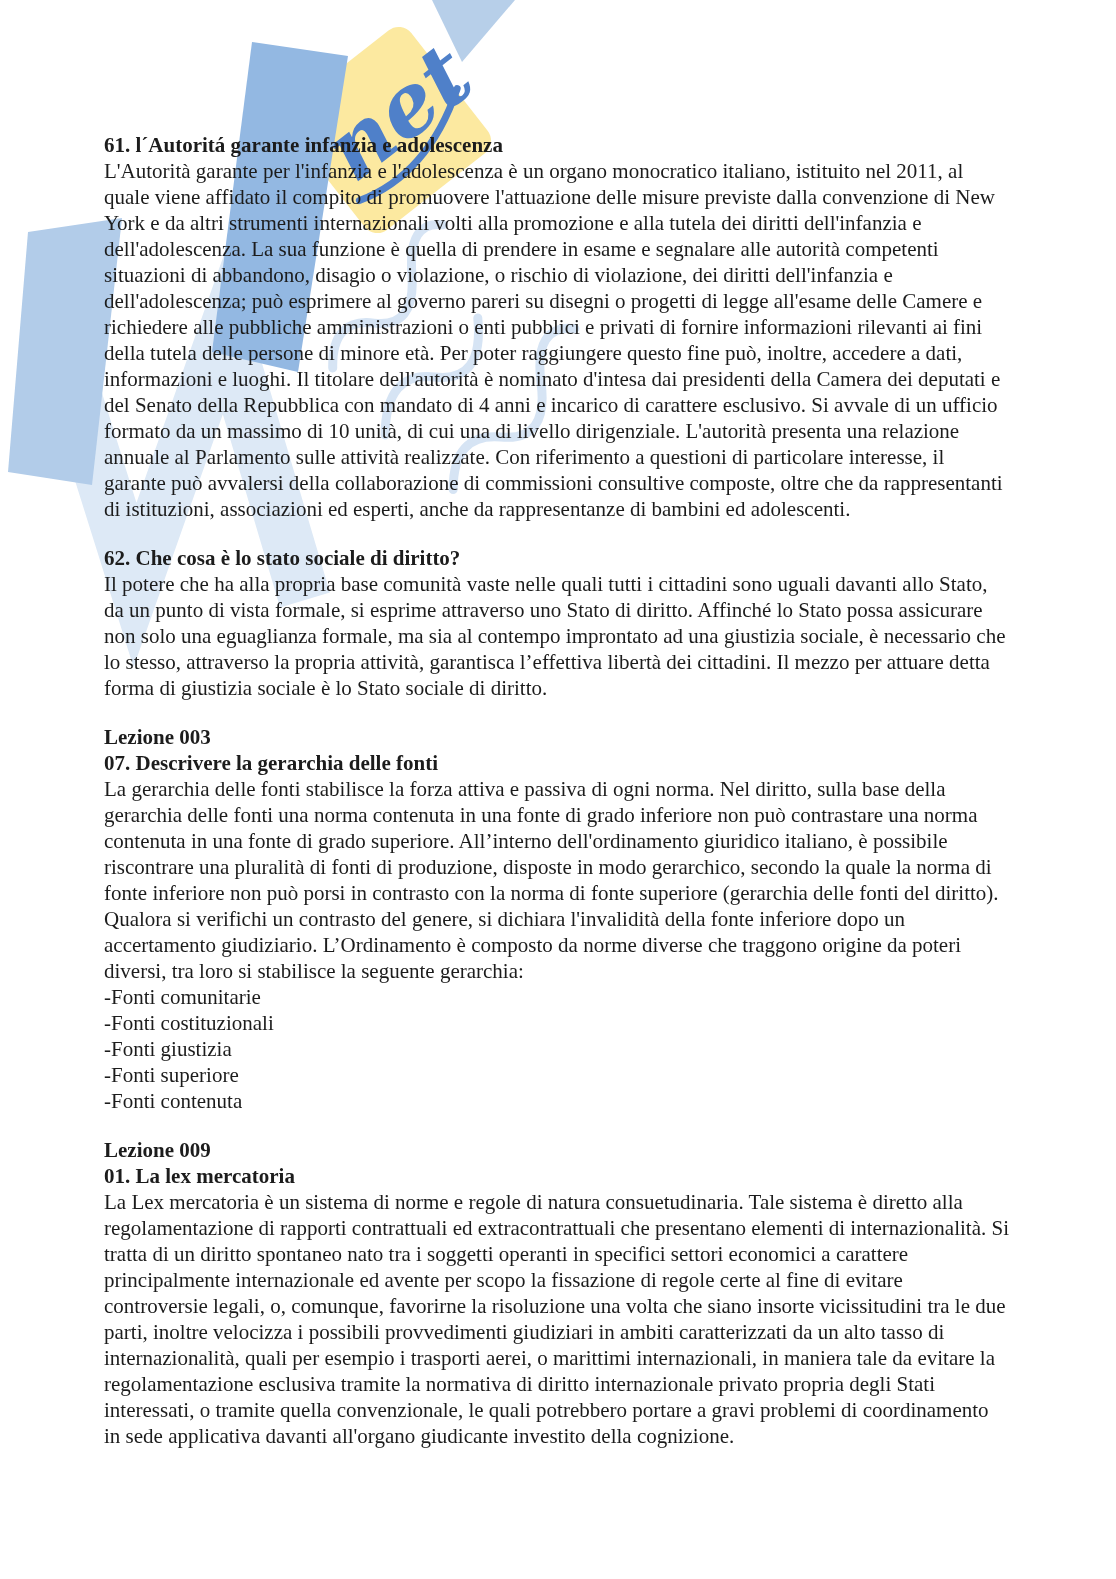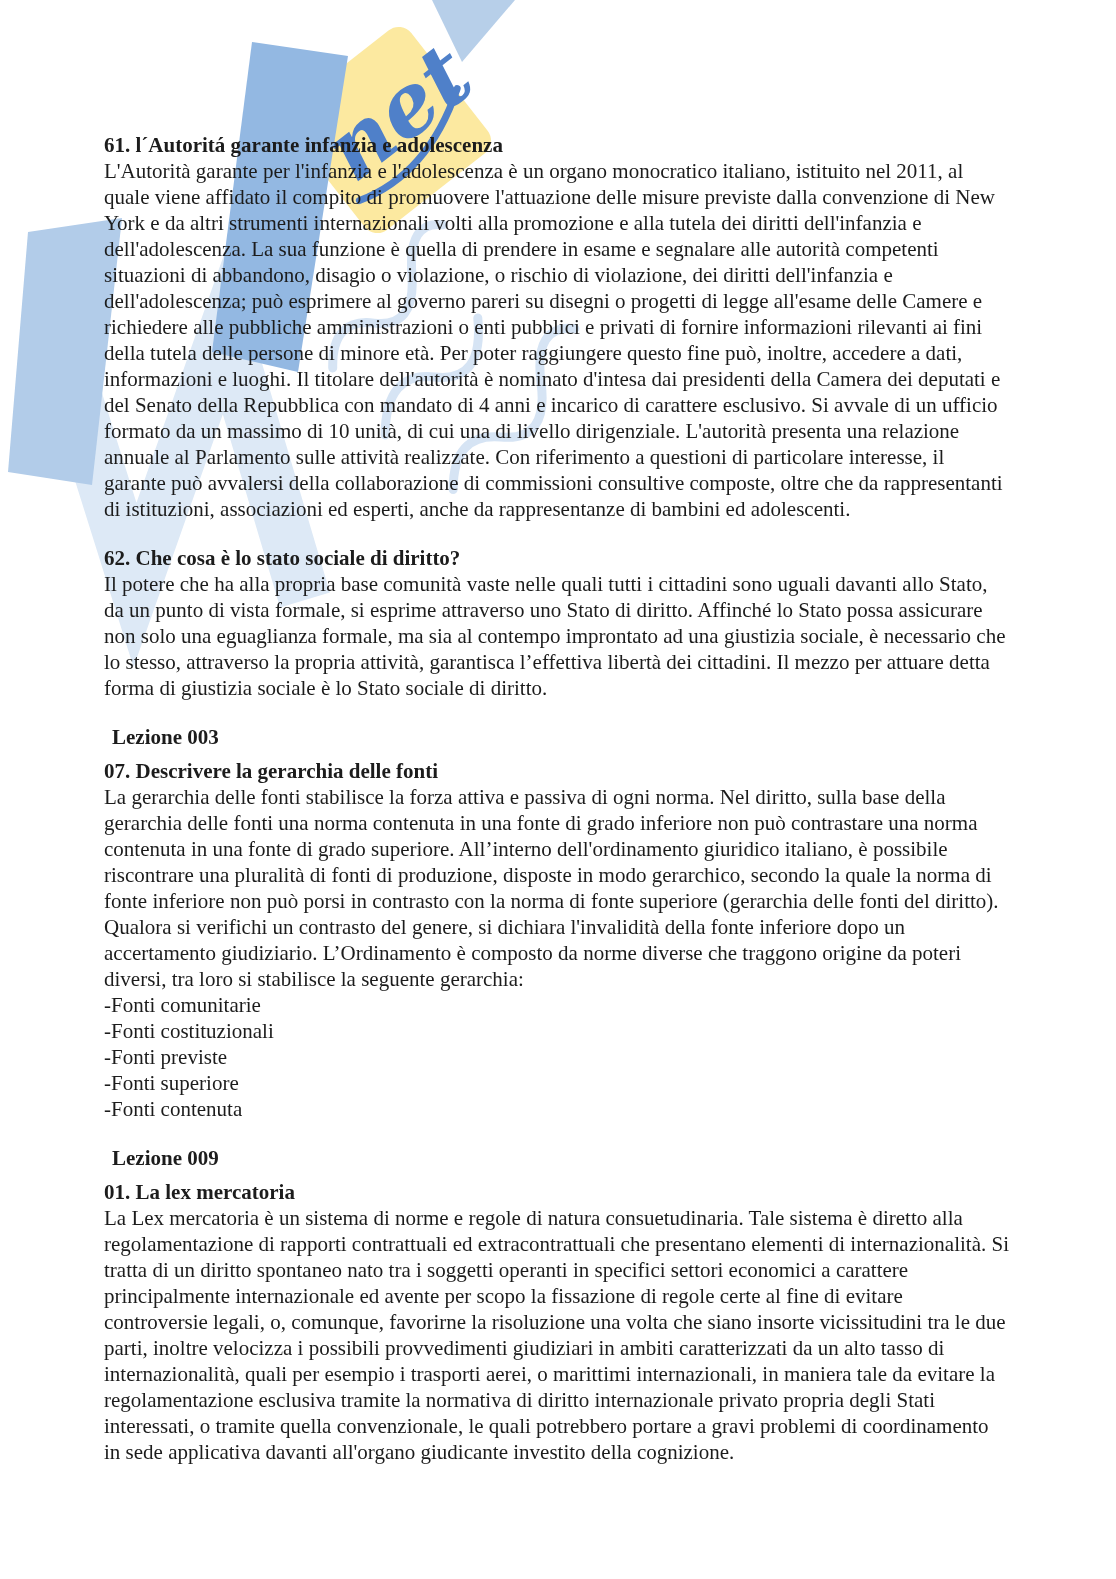--- a/index.html
+++ b/index.html
@@ -24,21 +24,21 @@
     line-height:26px;
     text-align:left;
   }
   .section { margin:0; }
   .section + .section { margin-top:23px; }
   .qtitle {
     font-size:21px; line-height:26px;
     font-weight:bold; margin:0; padding:0;
   }
   .qbody { margin:0; padding:0; }
-  .lesson-label { font-weight:bold; margin:8px; }
+  .lesson-label { font-weight:bold; margin:0; }
   .fonti-list p { margin:0; padding:0; }
 </style>
 </head>
 <body>
 
 <div class="watermark">
   <svg width="620" height="780" viewBox="0 0 620 780" xmlns="http://www.w3.org/2000/svg">
 
     <path d="M55,330 L135,585 L225,330 L305,600" stroke="#dde9f6" stroke-width="52" fill="none" stroke-linejoin="miter"></path>
 
@@ -74,21 +74,21 @@
     <p class="qbody">Il potere che ha alla propria base comunità vaste nelle quali tutti i cittadini sono uguali davanti allo Stato, da un punto di vista formale, si esprime attraverso uno Stato di diritto. Affinché lo Stato possa assicurare non solo una eguaglianza formale, ma sia al contempo improntato ad una giustizia sociale, è necessario che lo stesso, attraverso la propria attività, garantisca l’effettiva libertà dei cittadini. Il mezzo per attuare detta forma di giustizia sociale è lo Stato sociale di diritto.</p>
   </section>
 
   <section class="section">
     <p class="lesson-label">Lezione 003</p>
     <h2 class="qtitle">07. Descrivere la gerarchia delle fonti</h2>
     <p class="qbody">La gerarchia delle fonti stabilisce la forza attiva e passiva di ogni norma. Nel diritto, sulla base della gerarchia delle fonti una norma contenuta in una fonte di grado inferiore non può contrastare una norma contenuta in una fonte di grado superiore. All’interno dell'ordinamento giuridico italiano, è possibile riscontrare una pluralità di fonti di produzione, disposte in modo gerarchico, secondo la quale la norma di fonte inferiore non può porsi in contrasto con la norma di fonte superiore (gerarchia delle fonti del diritto). Qualora si verifichi un contrasto del genere, si dichiara l'invalidità della fonte inferiore dopo un accertamento giudiziario. L’Ordinamento è composto da norme diverse che traggono origine da poteri diversi, tra loro si stabilisce la seguente gerarchia:</p>
     <div class="fonti-list">
       <p>-Fonti comunitarie</p>
       <p>-Fonti costituzionali</p>
-      <p>-Fonti previste</p>
+      <p>-Fonti giustizia</p>
       <p>-Fonti superiore</p>
       <p>-Fonti contenuta</p>
     </div>
   </section>
 
   <section class="section">
     <p class="lesson-label">Lezione 009</p>
     <h2 class="qtitle">01. La lex mercatoria</h2>
     <p class="qbody">La Lex mercatoria è un sistema di norme e regole di natura consuetudinaria. Tale sistema è diretto alla regolamentazione di rapporti contrattuali ed extracontrattuali che presentano elementi di internazionalità. Si tratta di un diritto spontaneo nato tra i soggetti operanti in specifici settori economici a carattere principalmente internazionale ed avente per scopo la fissazione di regole certe al fine di evitare controversie legali, o, comunque, favorirne la risoluzione una volta che siano insorte vicissitudini tra le due parti, inoltre velocizza i possibili provvedimenti giudiziari in ambiti caratterizzati da un alto tasso di internazionalità, quali per esempio i trasporti aerei, o marittimi internazionali, in maniera tale da evitare la regolamentazione esclusiva tramite la normativa di diritto internazionale privato propria degli Stati interessati, o tramite quella convenzionale, le quali potrebbero portare a gravi problemi di coordinamento in sede applicativa davanti all'organo giudicante investito della cognizione.</p>
   </section>

